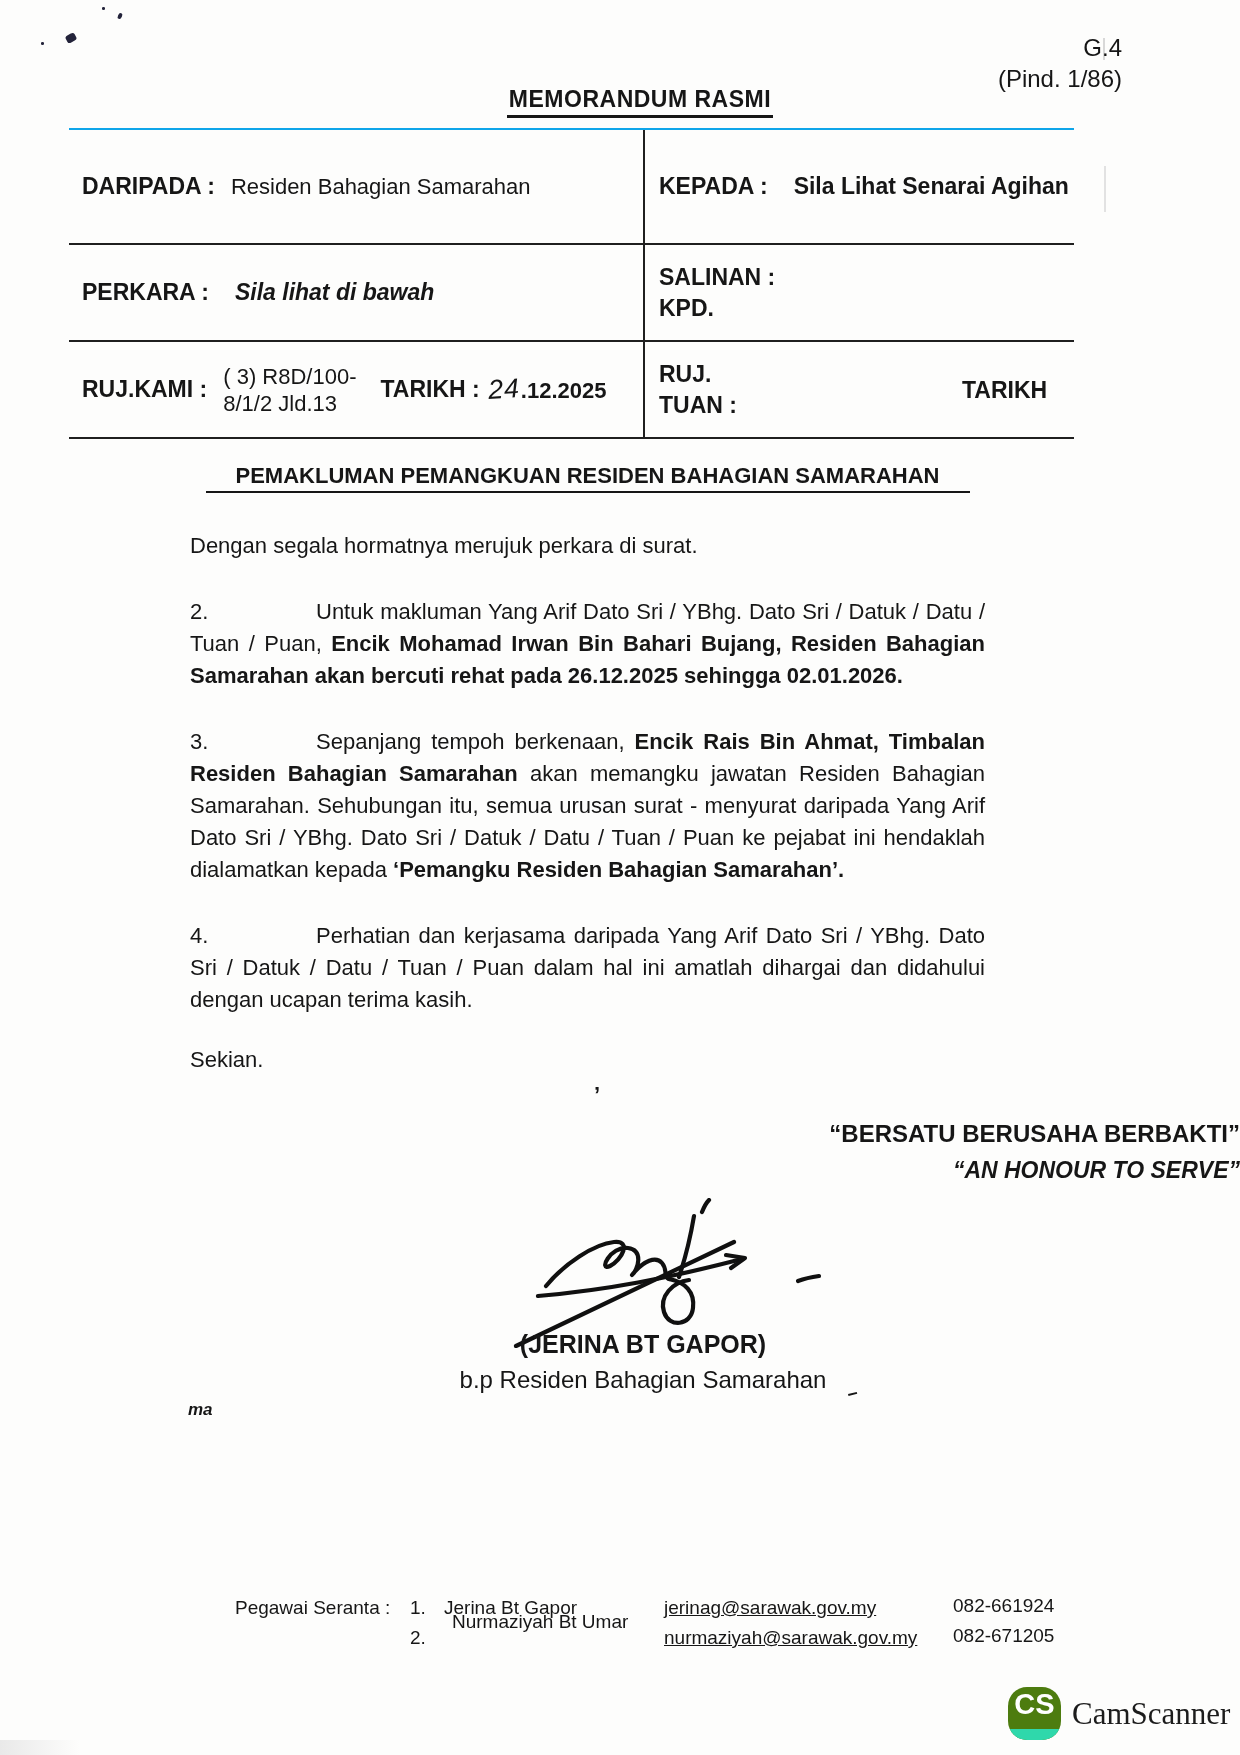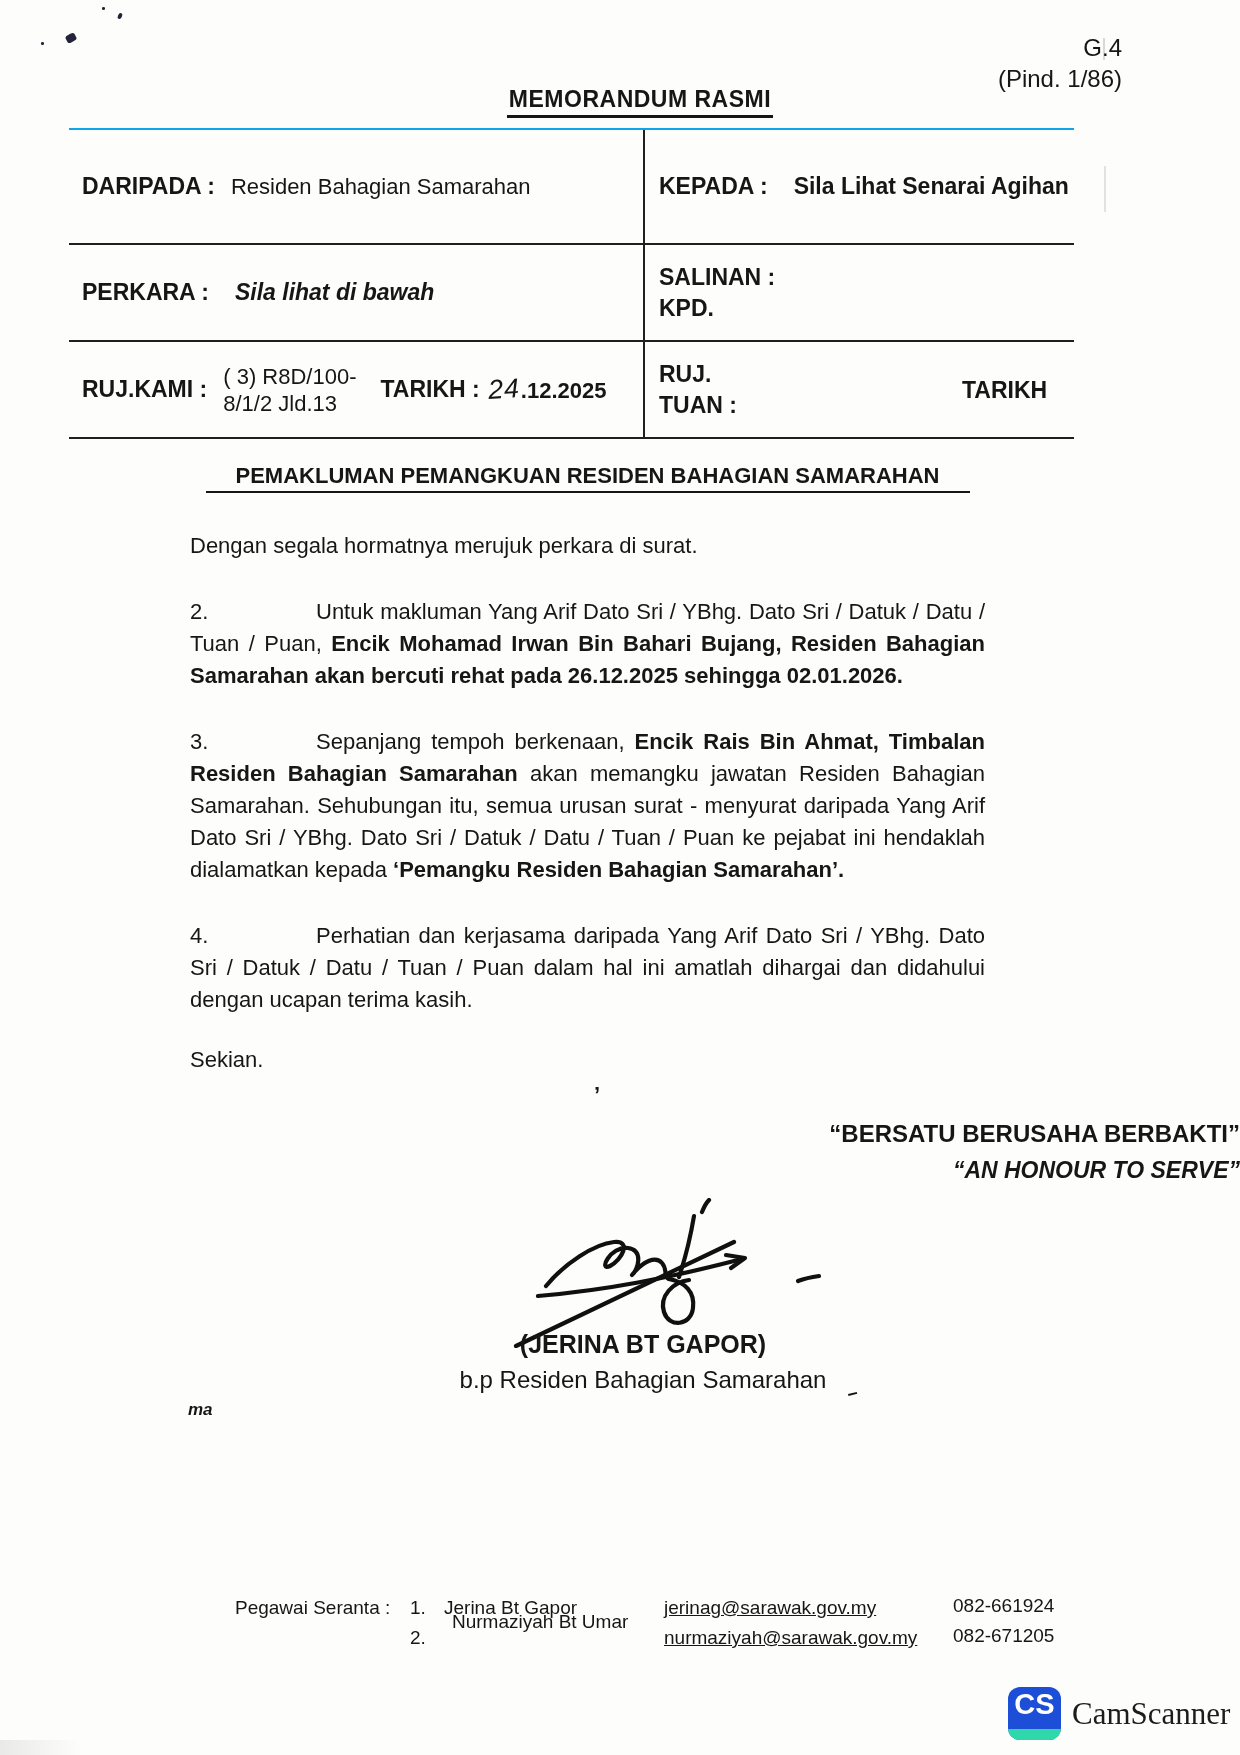--- a/index.html
+++ b/index.html
@@ -70,21 +70,21 @@
   .f-num1 { position:absolute; left:410px; top:4px; }
   .f-name1 { position:absolute; left:444px; top:4px; }
   .f-mail1 { position:absolute; left:664px; top:4px; text-decoration:underline; color:#161616; }
   .f-tel1 { position:absolute; left:953px; top:2px; }
   .f-num2 { position:absolute; left:410px; top:34px; }
   .f-name2 { position:absolute; left:444px; top:18px;margin-left:8px; }
   .f-mail2 { position:absolute; left:664px; top:34px; text-decoration:underline; color:#161616; }
   .f-tel2 { position:absolute; left:953px; top:32px; }
   
   .cs-icon { position:absolute; left:1008px; top:1687px; width:53px; height:53px;
-             border-radius:12px; background:#1d4ed8; overflow:hidden; }
+             border-radius:19px; background:#4d7c0f; overflow:hidden; }
   .cs-icon .cs { position:absolute; top:1px; left:0; right:0; text-align:center;
                  color:#ffffff; font-weight:bold; font-size:29px; }
   .cs-icon .bar { position:absolute; bottom:0; left:0; right:0; height:11px;
                   background:#2fd8ab; }
   .cs-text { position:absolute; left:1072px; top:1696px;
              font-family:"Liberation Serif","DejaVu Serif",serif;
              font-size:31px; color:#1c1c1c; }
   
   .speck { position:absolute; background:#23233a; border-radius:45%; }
   .sp1 { left:102px; top:7px;  width:3px; height:3px; }

